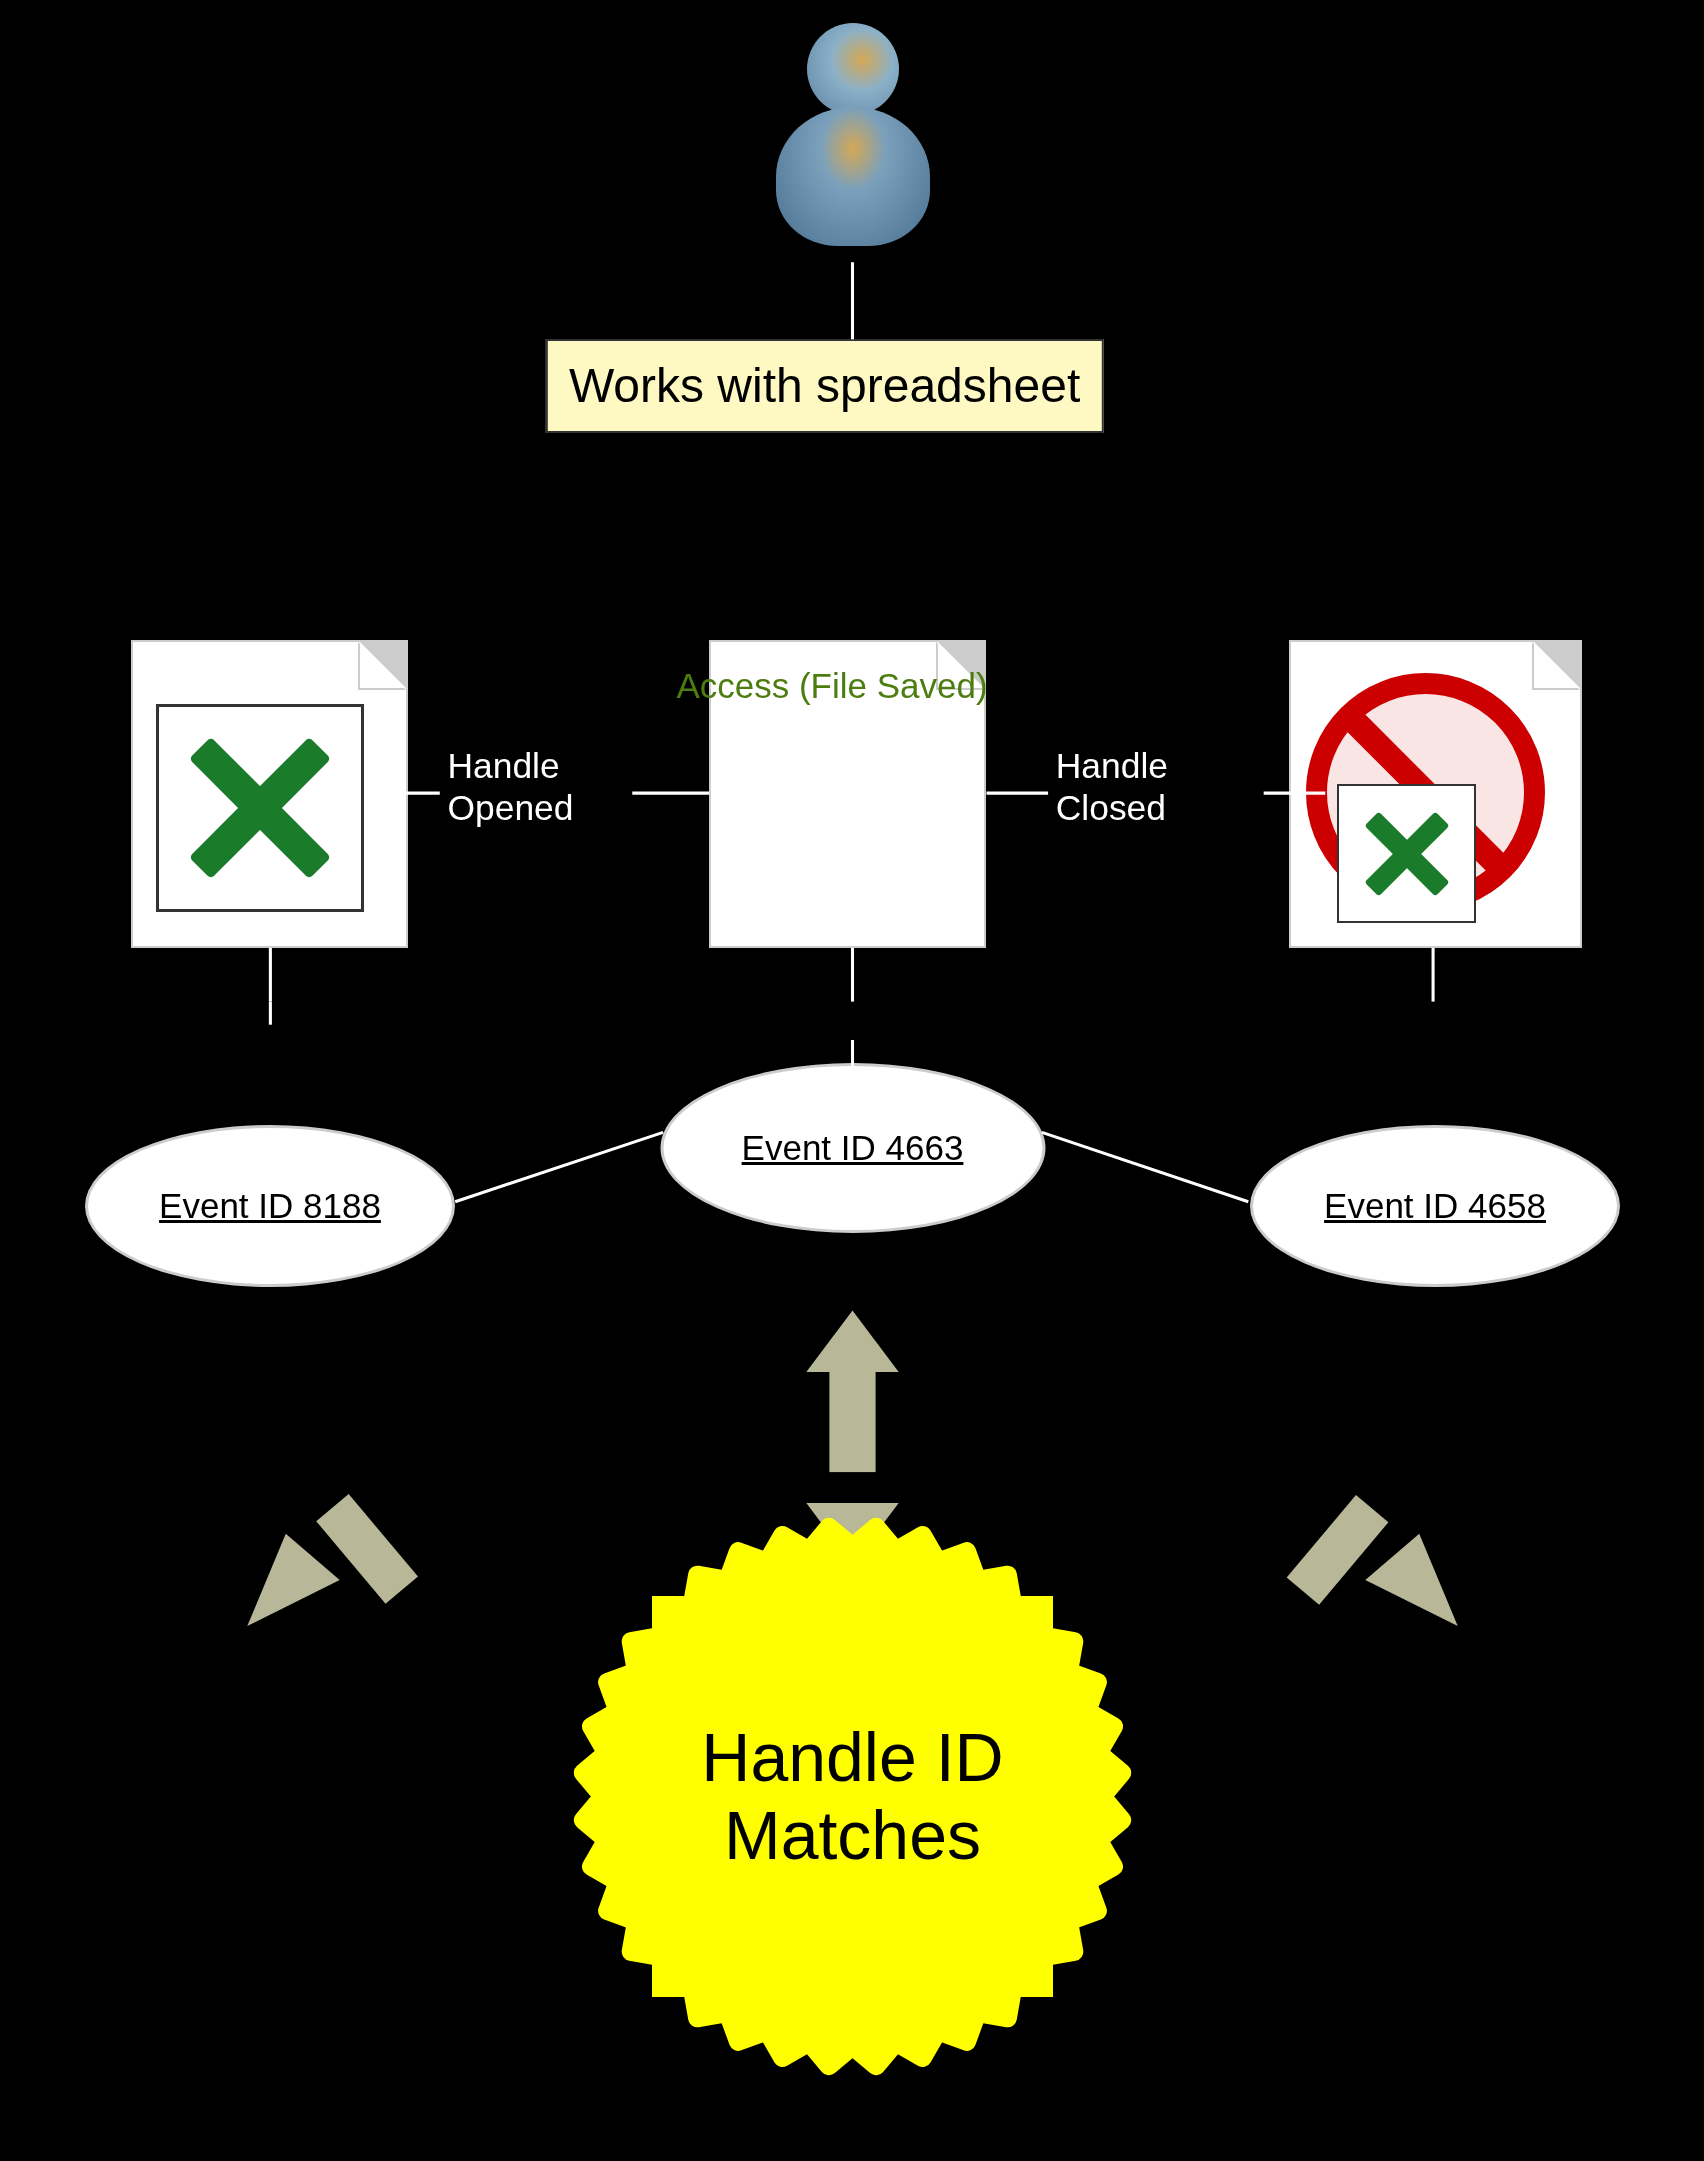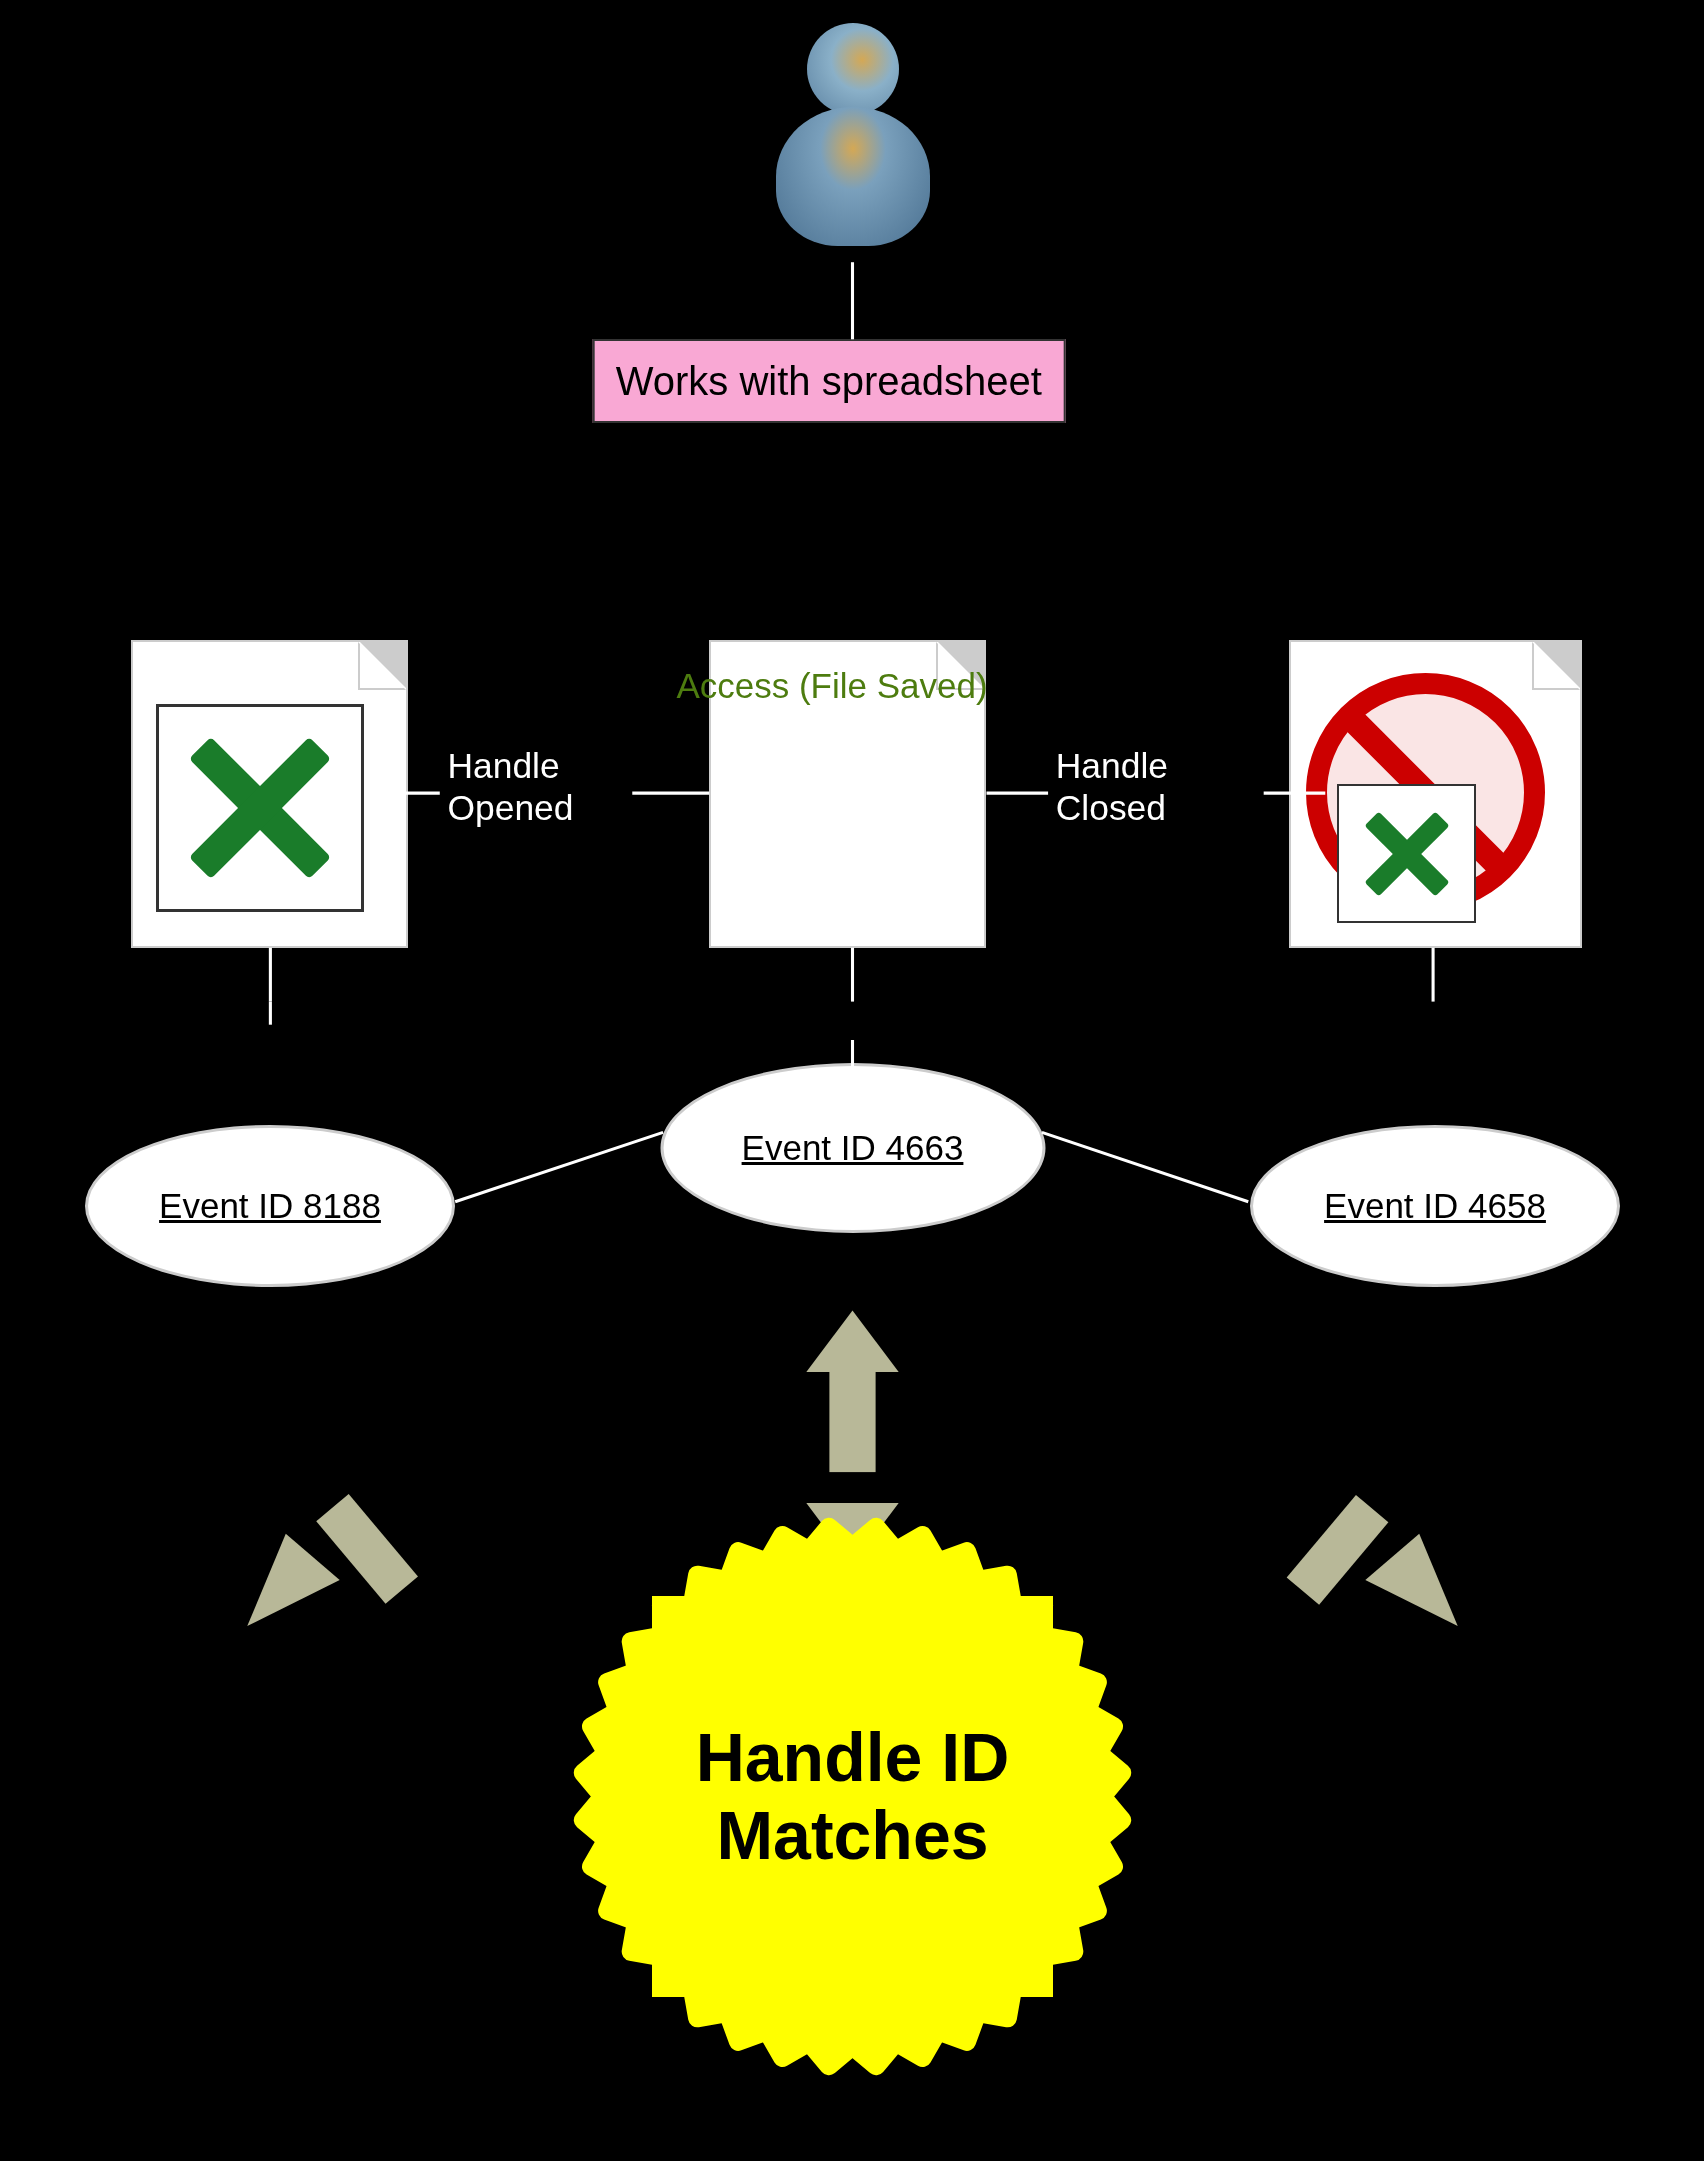--- a/index.html
+++ b/index.html
@@ -45,24 +45,24 @@
       height: 139px;
       background: radial-gradient(ellipse at 50% 30%, #d4a855 0%, #7aa0bc 30%, #4a7090 100%);
       border-radius: 50% 50% 40% 40%;
       position: relative;
       top: -7.7px;
     }
 
     
     .label-box {
       position: absolute;
-      background: #f9a8d4;
+      background: #fef9c3;
       border: 2.3px solid #333;
       padding: 14px 21.6px;
-      font-size: 40px;
+      font-size: 48px;
       font-weight: normal;
       color: #000;
       line-height: 1.3;
     }
 
     .works-with-label {
       top: 339px;
       left: 50%;
       transform: translateX(-55%);
       text-align: center;
@@ -326,21 +326,21 @@
     .starburst-bg:nth-child(5) { transform: rotate(80deg); }
     .starburst-bg:nth-child(6) { transform: rotate(100deg); }
     .starburst-bg:nth-child(7) { transform: rotate(120deg); }
     .starburst-bg:nth-child(8) { transform: rotate(140deg); }
     .starburst-bg:nth-child(9) { transform: rotate(160deg); }
 
     .starburst-text {
       position: relative;
       z-index: 10;
       font-size: 68px;
-      font-weight: bold;
+      font-weight: normal;
       color: #000;
       text-align: center;
       line-height: 1.15;
     }
 
     
     .arrows-svg {
       position: absolute;
       top: 1295px;
       left: 0;

